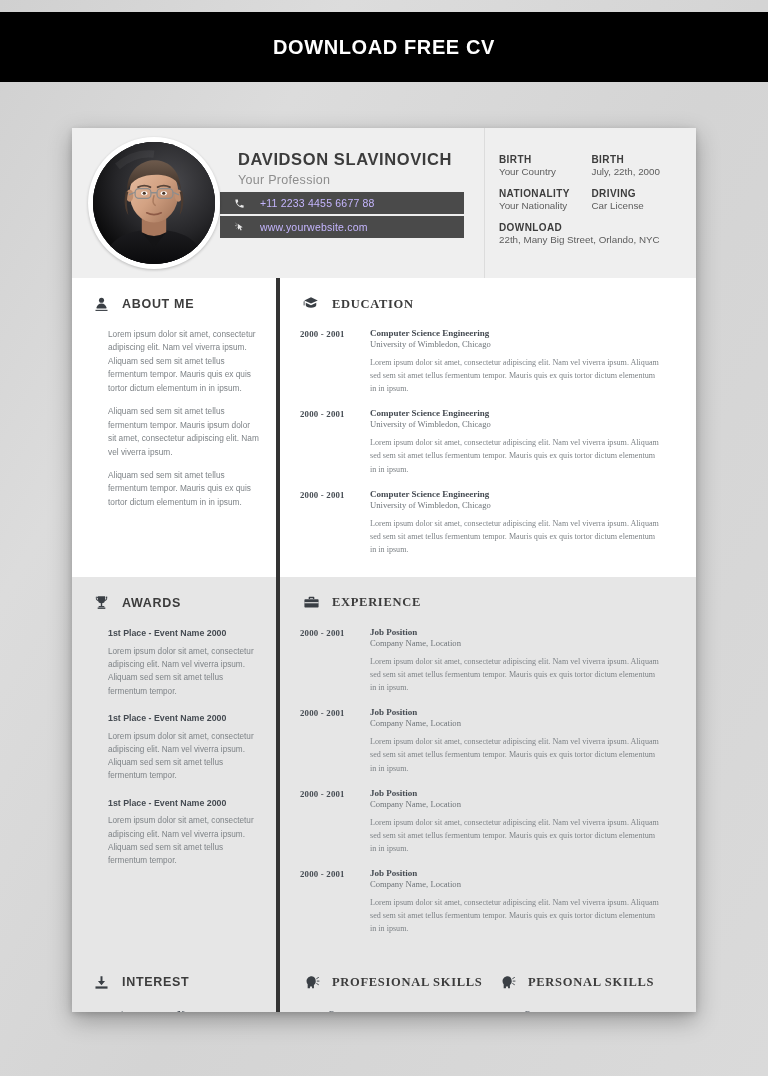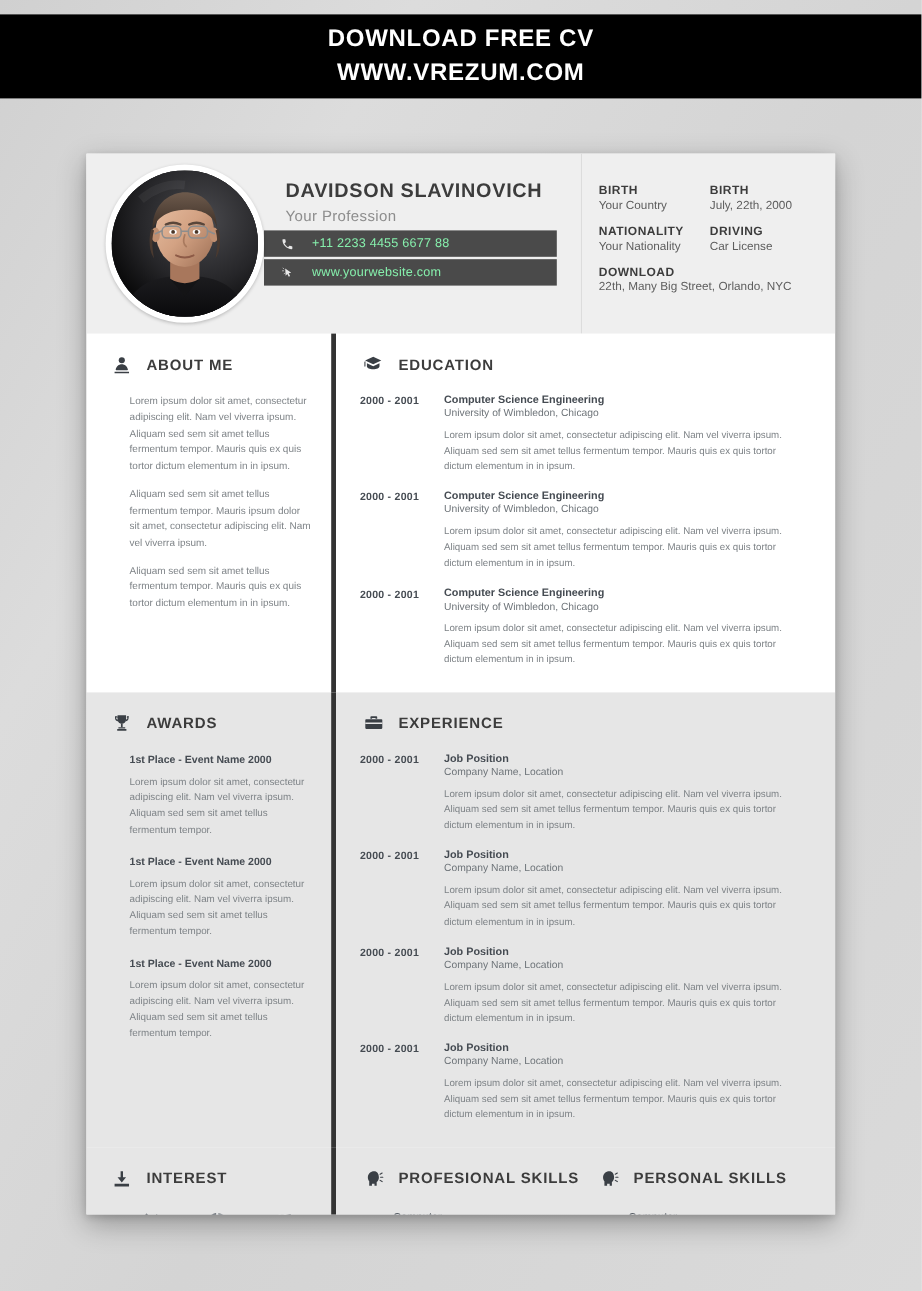--- a/index.html
+++ b/index.html
@@ -54,21 +54,21 @@
   .name {
     font-size: 16.5px; font-weight: bold; color: #3c3c3c;
     letter-spacing: .6px; line-height: 1.2;
   }
   .profession {
     font-size: 12.5px; color: #8d8d8d; margin-top: 3px; letter-spacing: .3px;
   }
   .contacts { position: absolute; left: 0; right: 0; top: 64px; }
   .contact-row {
     display: flex; align-items: center; height: 22px; margin-bottom: 2px;
-    background: #4a4a4a; color: #86efac; padding-left: 8px;
+    background: #4a4a4a; color: #c4b5fd; padding-left: 8px;
     width: 244px; position: relative;
   }
   .contact-row .ci {
     width: 22px; display: flex; align-items: center; justify-content: center; flex: 0 0 auto;
   }
   .contact-row .ctext { font-size: 10.5px; margin-left: 10px; letter-spacing: .2px; }
 
   .header-right {
     flex: 1; background: #efefef; padding: 26px 12px 0 14px;
     border-left: 1px solid #dcdcdc;
@@ -79,21 +79,21 @@
   .info-label {
     font-size: 10px; font-weight: bold; color: #3c3c3c; letter-spacing: .4px;
   }
   .info-value { font-size: 9.8px; color: #5d5d5d; margin-top: 1px; }
 
   
   .band-white { background: #fff; }
   .band-gray  { background: #e6e6e6; }
   .zone { display: flex; position: relative; }
   .col-left  { width: 206px; flex: 0 0 auto; padding: 16px 18px 8px 18px; }
-  .col-right { flex: 1; padding: 16px 4px 8px 22px; }
+  .col-right { flex: 1; padding: 16px 4px 8px 22px; font-family: Liberation Serif, serif; }
 
   .divider {
     position: absolute; left: 204px; top: 0; width: 4px; bottom: 0;
     background: #333; z-index: 5;
   }
 
   
   .sec-head { display: flex; align-items: center; margin-bottom: 14px; }
   .sec-head .sicon {
     width: 22px; height: 20px; display: flex; align-items: center; justify-content: center;
@@ -150,21 +150,20 @@
     width: 62px; flex: 0 0 auto; font-size: 8.5px; font-weight: bold; color: #545b63;
   }
   .skill-track { width: 82px; height: 5px; background: transparent; }
   .skill-bar { height: 5px; background: #4c5661; }
 </style>
 </head>
 <body>
 
 <div id="promo-banner">
   <div class="line">DOWNLOAD FREE CV</div>
-  <div class="line">WWW.VREZUM.COM</div>
 </div>
 
 <div id="cv-page">
 
   <div class="header">
     <div class="header-left">
       <div class="photo-wrap">
         <div class="photo">
           <svg viewBox="0 0 100 100" preserveAspectRatio="xMidYMid slice" aria-hidden="true">
             <defs>

